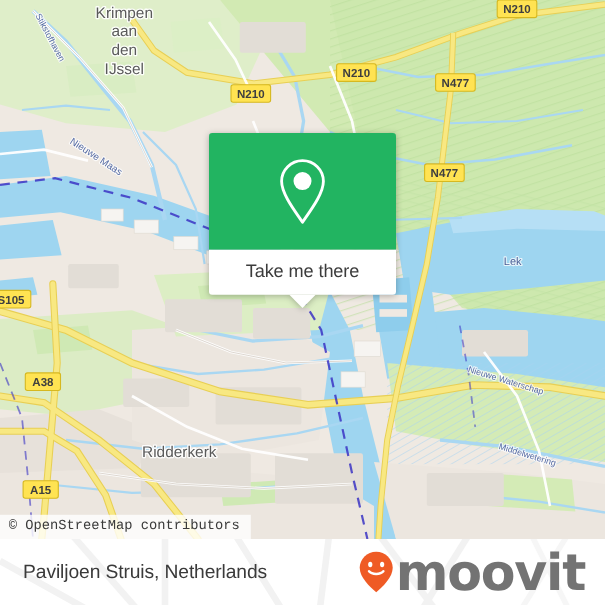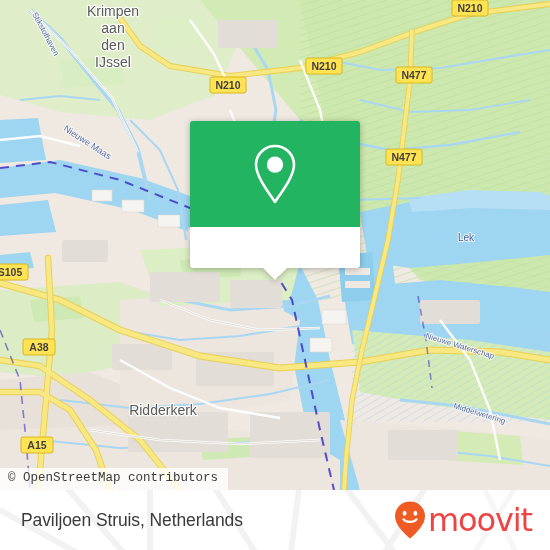--- a/index.html
+++ b/index.html
@@ -120,25 +120,25 @@
   #brand {
     position: absolute;
     right: 18px;
     top: 50%;
     transform: translateY(-50%);
     display: flex;
     align-items: center;
     z-index: 3;
   }
   #brand-word {
-    font-size: 32px;
+    font-size: 46px;
     line-height: 34px;
-    color: #ef4444;
+    color: #737373;
     font-family: "DejaVu Sans", sans-serif;
-    font-weight: 400;
+    font-weight: 700;
     letter-spacing: -1.1px;
     margin-left: 1px;
   }
 
   .map-label {
     font-family: "Liberation Sans", sans-serif;
     fill: #5a5a5a;
     paint-order: stroke fill;
     stroke: rgba(255,255,255,0.9);
     stroke-width: 2.4px;
@@ -377,20 +377,21 @@
   </div>
 
   <div id="popup">
     <div id="popup-head" style="background:#22b461">
       <svg width="52" height="64" viewBox="0 0 52 64">
         <path d="M26 4 C15.5 4 7 12.4 7 22.8 C7 34 18.5 49 26 60 C33.5 49 45 34 45 22.8 C45 12.4 36.5 4 26 4 Z" fill="none" stroke="#ffffff" stroke-width="2.6" stroke-linejoin="round"></path>
         <circle cx="26" cy="22.6" r="8.2" fill="#ffffff"></circle>
       </svg>
     </div>
     <div id="popup-foot">
+      <span id="popup-foot-label">Take me there</span>
       <span id="popup-tail"></span>
     </div>
   </div>
 
   <div id="footer">
     <svg id="footer-watermark" width="550" height="60" viewBox="0 0 550 60">
       <g stroke="#f2f2f2" stroke-width="6" fill="none">
         <path d="M60 -10 L130 70"></path>
         <path d="M150 -10 L150 70"></path>
         <path d="M210 -10 L260 70"></path>

